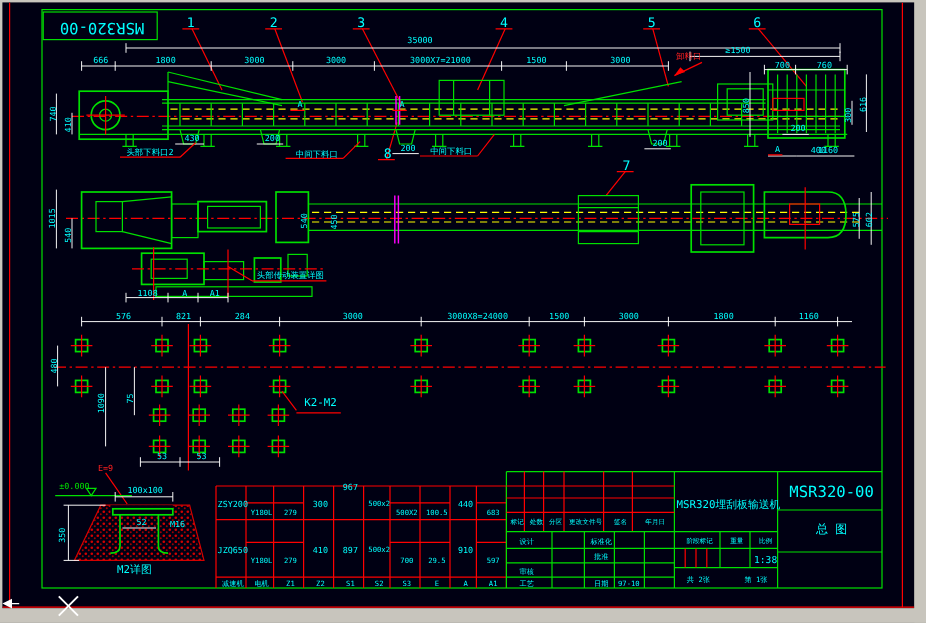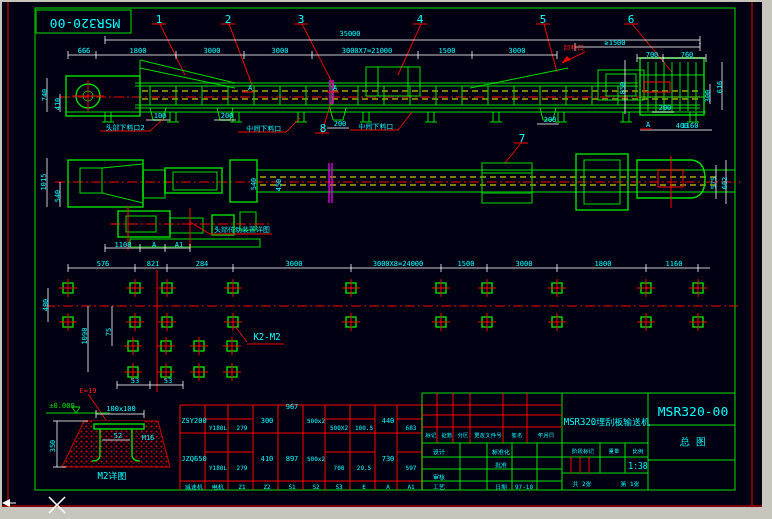--- a/index.html
+++ b/index.html
@@ -403,21 +403,21 @@
     <span class="t" style="left:82px;top:49px">666</span>
     <span class="t" style="left:136px;top:49px">1800</span>
     <span class="t" style="left:210px;top:49px">3000</span>
     <span class="t" style="left:278px;top:49px">3000</span>
     <span class="t" style="left:365px;top:49px">3000X7=21000</span>
     <span class="t" style="left:445px;top:49px">1500</span>
     <span class="t" style="left:515px;top:49px">3000</span>
     <span class="t" style="left:613px;top:41px">≥1500</span>
     <span class="t" style="left:650px;top:53px">700</span>
     <span class="t" style="left:685px;top:53px">760</span>
-    <span class="t" style="left:158px;top:114px">100</span>
+    <span class="t" style="left:158px;top:114px">430</span>
     <span class="t" style="left:225px;top:114px">200</span>
     <span class="t" style="left:338px;top:122px">200</span>
     <span class="t" style="left:548px;top:118px">200</span>
     <span class="t" style="left:663px;top:106px">200</span>
     <span class="t" style="left:680px;top:124px">400</span>
     <span class="t" style="left:688px;top:124px">1160</span>
     <span class="t rot" style="left:43px;top:93px">740</span>
     <span class="t rot" style="left:56px;top:102px">410</span>
     <span class="t rot" style="left:621px;top:86px">850</span>
     <span class="t rot" style="left:718px;top:85px">616</span>
@@ -450,21 +450,21 @@
     <span class="t" style="left:522px;top:262px">3000</span>
     <span class="t" style="left:601px;top:262px">1800</span>
     <span class="t" style="left:672px;top:262px">1160</span>
     <span class="t rot" style="left:44px;top:303px">480</span>
     <span class="t rot" style="left:83px;top:334px">1090</span>
     <span class="t rot" style="left:107px;top:330px">75</span>
     <span class="t" style="left:133px;top:379px">53</span>
     <span class="t" style="left:166px;top:379px">53</span>
     <span class="t s9" style="left:265px;top:335px">K2-M2</span>
 
-    <span class="t red" style="left:86px;top:389px">E=19</span>
+    <span class="t red" style="left:86px;top:389px">E=9</span>
     <span class="t grn" style="left:60px;top:404px">±0.000</span>
     <span class="t" style="left:119px;top:407px">100x100</span>
     <span class="t" style="left:116px;top:434px">52</span>
     <span class="t" style="left:146px;top:436px">M16</span>
     <span class="t rot" style="left:51px;top:444px">350</span>
     <span class="t s9" style="left:110px;top:474px">M2详图</span>
 
     <span class="t" style="left:192px;top:419px">ZSY200</span>
     <span class="t s6" style="left:216px;top:426px">Y180L</span>
     <span class="t s6" style="left:240px;top:426px">279</span>
@@ -476,21 +476,21 @@
     <span class="t" style="left:386px;top:419px">440</span>
     <span class="t s6" style="left:409px;top:426px">683</span>
     <span class="t" style="left:192px;top:457px">JZQ650</span>
     <span class="t s6" style="left:216px;top:466px">Y180L</span>
     <span class="t s6" style="left:240px;top:466px">279</span>
     <span class="t" style="left:265px;top:457px">410</span>
     <span class="t" style="left:290px;top:457px">897</span>
     <span class="t s6" style="left:314px;top:457px">500x2</span>
     <span class="t s6" style="left:337px;top:466px">700</span>
     <span class="t s6" style="left:362px;top:466px">29.5</span>
-    <span class="t" style="left:386px;top:457px">730</span>
+    <span class="t" style="left:386px;top:457px">910</span>
     <span class="t s6" style="left:409px;top:466px">597</span>
     <span class="t s6" style="left:192px;top:485px">减速机</span>
     <span class="t s6" style="left:216px;top:485px">电机</span>
     <span class="t s6" style="left:240px;top:485px">Z1</span>
     <span class="t s6" style="left:265px;top:485px">Z2</span>
     <span class="t s6" style="left:290px;top:485px">S1</span>
     <span class="t s6" style="left:314px;top:485px">S2</span>
     <span class="t s6" style="left:337px;top:485px">S3</span>
     <span class="t s6" style="left:362px;top:485px">E</span>
     <span class="t s6" style="left:386px;top:485px">A</span>

